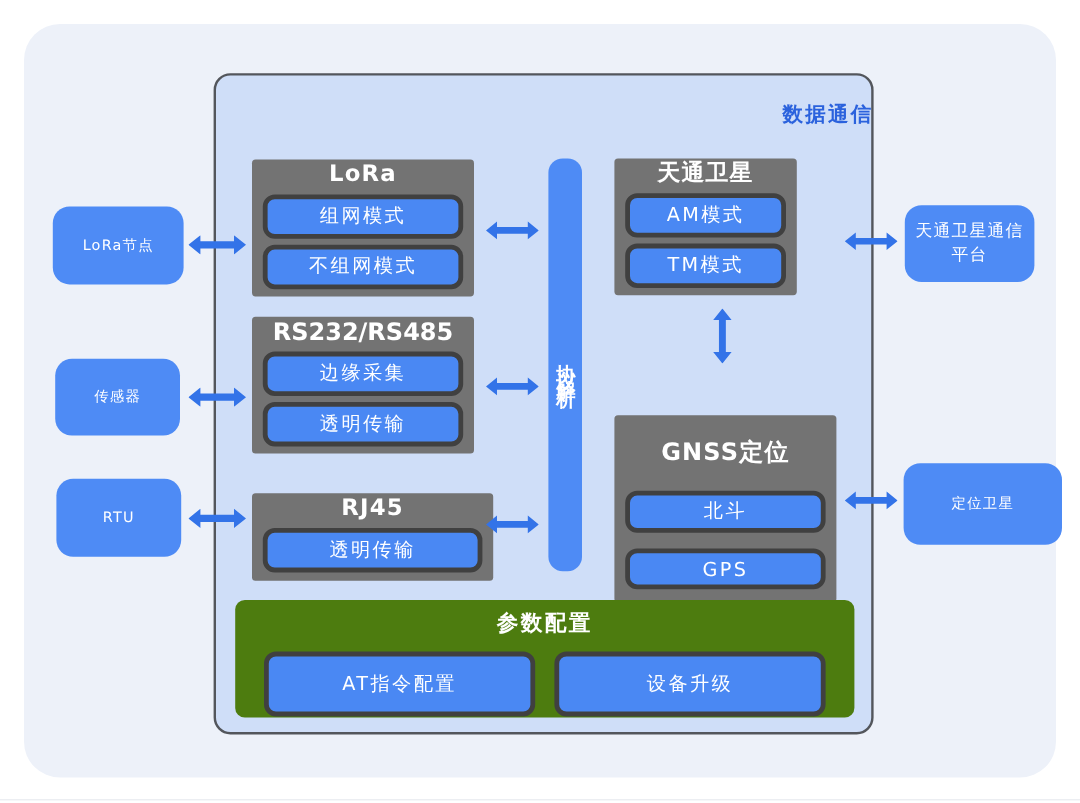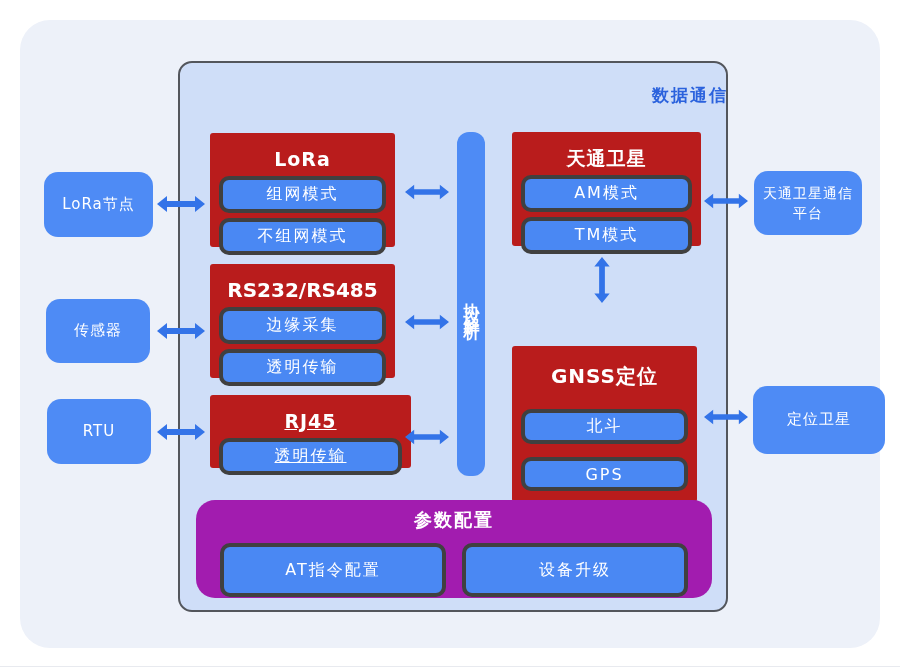--- a/index.html
+++ b/index.html
@@ -51,36 +51,36 @@
   }
   .node {
     position: absolute;
     background: #4e8bf5;
     border-radius: 14px;
     color: #ffffff;
     display: flex;
     align-items: center;
     justify-content: center;
     text-align: center;
-    font-size: 15px;
+    font-size: 12px;
     letter-spacing: 1px;
     line-height: 1.45;
     padding: 2px 8px;
     box-sizing: border-box;
   }
   .node.small-text { font-size: 14px; }
   .block {
     position: absolute;
-    background: #b91c1c;
+    background: #737373;
     border-radius: 3px;
     color: #ffffff;
     box-sizing: border-box;
     display: flex;
     flex-direction: column;
-    padding: 14px 9px;
+    padding: 0 9px;
   }
   .block-title {
     flex: 0 0 auto;
     height: 24px;
     line-height: 24px;
     text-align: center;
     font-size: 19px;
     font-weight: bold;
     letter-spacing: 1px;
   }
@@ -119,22 +119,22 @@
     text-orientation: upright;
     color: #ffffff;
     font-size: 16px;
     font-weight: bold;
     letter-spacing: 7px;
   }
   .config-block {
     position: absolute;
     left: 196px; top: 500px;
     width: 516px; height: 98px;
-    background: #a21caf;
-    border-radius: 19px;
+    background: #4d7c0f;
+    border-radius: 8px;
     box-sizing: border-box;
     padding: 8px 24px 0 24px;
     color: #ffffff;
   }
   .config-block .block-title { font-size: 18px; letter-spacing: 2px; }
   .config-row {
     display: flex;
     gap: 16px;
     margin-top: 11px;
   }
@@ -179,30 +179,30 @@
     <div class="sub-box">组网模式</div>
     <div class="sub-box">不组网模式</div>
   </div>
 
   <div class="block block-serial" style="left:210px; top:264px; width:185px; height:114px;">
     <div class="block-title">RS232/RS485</div>
     <div class="sub-box">边缘采集</div>
     <div class="sub-box">透明传输</div>
   </div>
 
-  <div class="block" style="left:210px; top:395px; width:201px; height:73px;text-decoration:underline;">
+  <div class="block" style="left:210px; top:411px; width:201px; height:73px;">
     <div class="block-title">RJ45</div>
     <div class="sub-box">透明传输</div>
   </div>
 
   <div class="protocol-bar">
     <span>协议解析</span>
   </div>
 
-  <div class="block" style="left:512px; top:132px; width:189px; height:114px;">
+  <div class="block" style="left:512px; top:132px; width:152px; height:114px;">
     <div class="block-title">天通卫星</div>
     <div class="sub-box">AM模式</div>
     <div class="sub-box">TM模式</div>
   </div>
 
   <div class="block block-gnss" style="left:512px; top:313px; width:185px; height:156px;">
     <div class="block-title">GNSS定位</div>
     <div class="sub-box">北斗</div>
     <div class="sub-box">GPS</div>
   </div>

